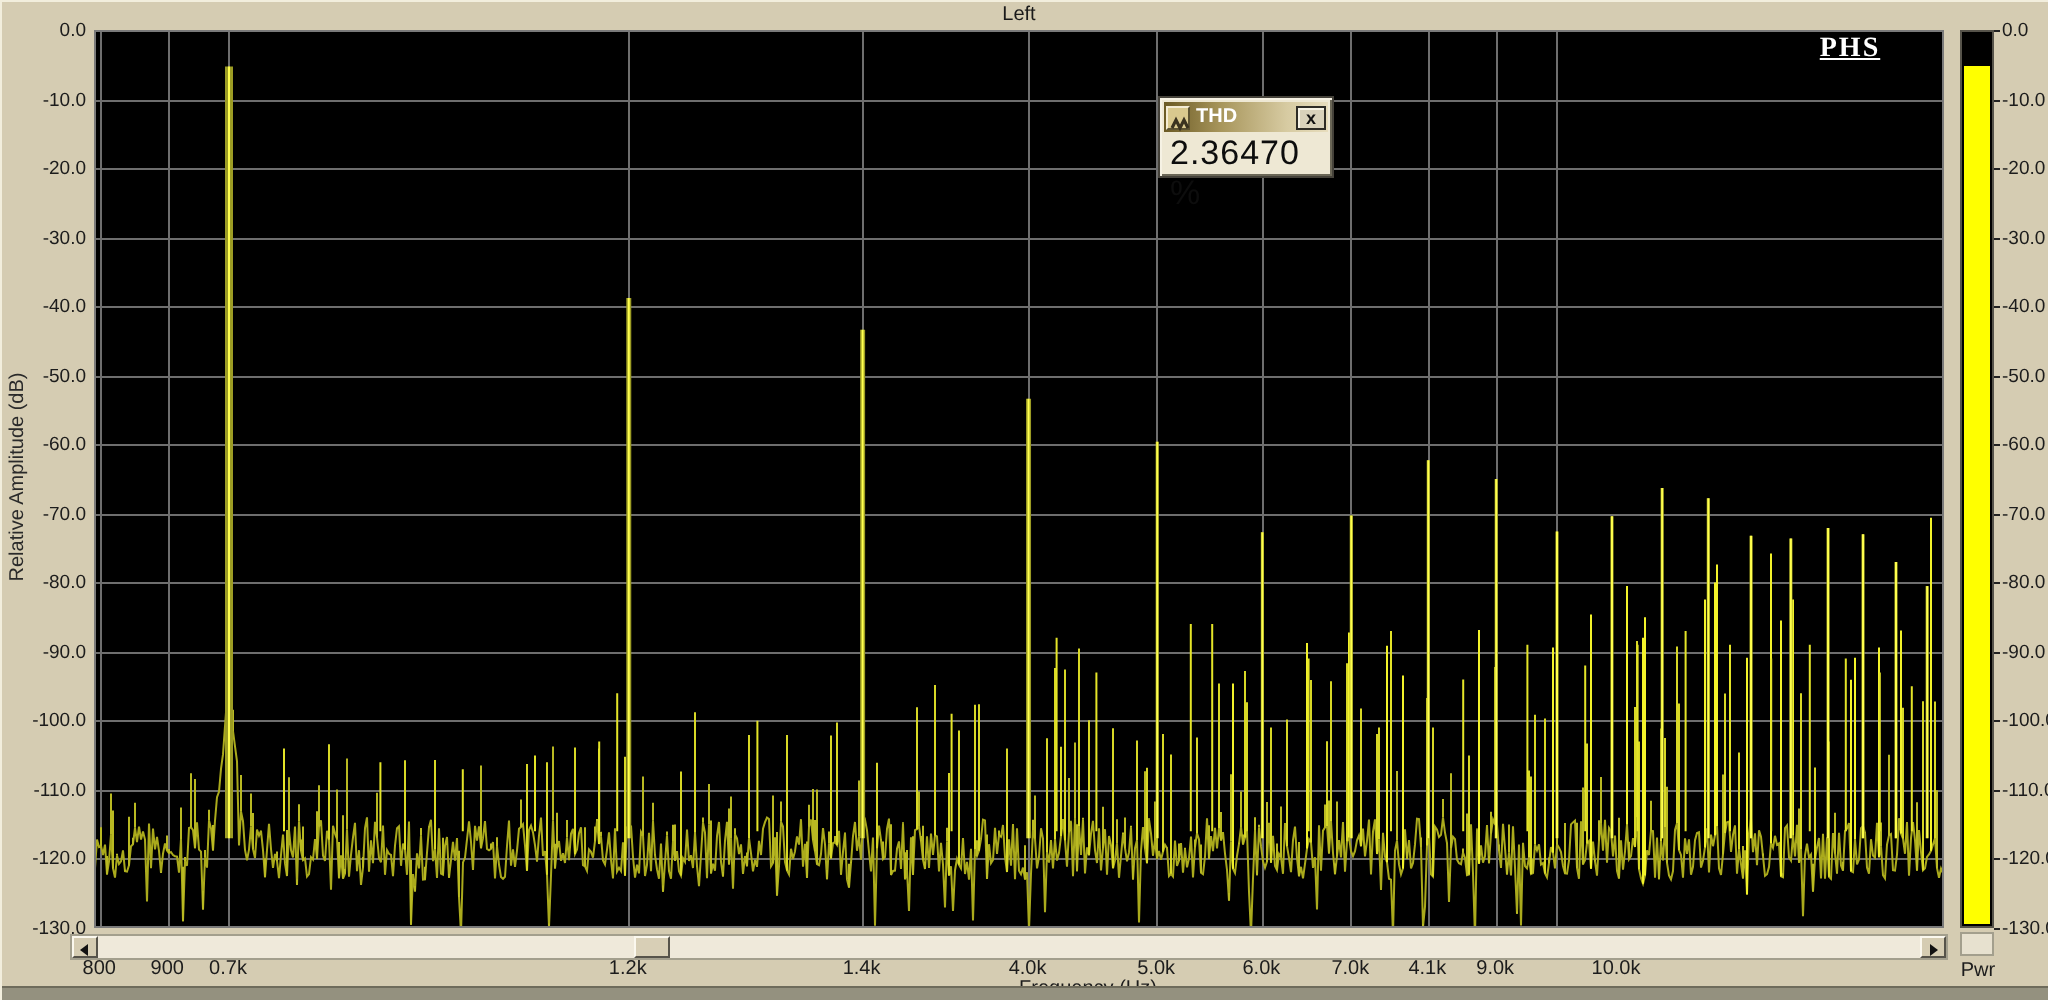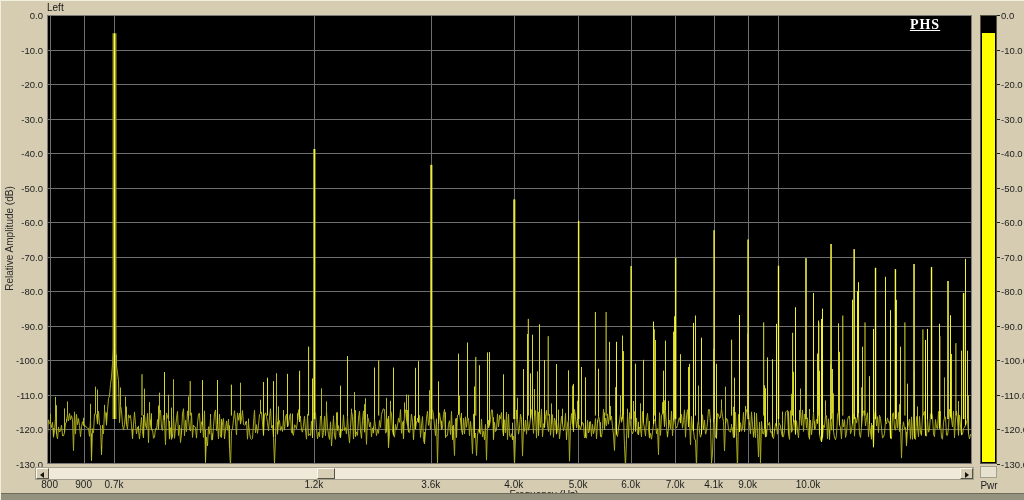--- a/index.html
+++ b/index.html
@@ -2,21 +2,21 @@
 <html><head>
 <meta charset="utf-8">
 <style>
   * { margin:0; padding:0; box-sizing:border-box; }
   html,body { width:1024px; height:500px; overflow:hidden; }
   body { font-family:"Liberation Sans", sans-serif; background:#d5ccb2; position:relative; }
 
   .window { position:absolute; left:0; top:0; width:1024px; height:500px;
             background:#d5ccb2; border-top:1px solid #f2eedd; border-left:1px solid #f2eedd; }
 
-  .plot-title { position:absolute; left:46px; top:1px; width:925px; 
+  .plot-title { position:absolute; left:46px; top:1px; width:925px; text-align:center;
                 font-size:10px; color:#1a1a1a; }
 
   .ylabel { position:absolute; left:-72px; top:232px; width:160px; text-align:center;
             transform:rotate(-90deg); font-size:10px; color:#2a2a2a; }
 
   .plot-svg { position:absolute; left:46px; top:14px; }
 
   .phs { position:absolute; left:880px; top:16px; width:88px; text-align:center;
          font-family:"Liberation Serif", serif; font-weight:bold; font-size:14px;
          color:#ffffff; text-decoration:underline; letter-spacing:1px; }
@@ -151,21 +151,21 @@
   <div id="xTicks">
       <span class="xtick-mark" style="left: 48.6518px;"></span>
       <span class="xtick" style="left: 48.6518px;">800</span>
       <span class="xtick-mark" style="left: 82.617px;"></span>
       <span class="xtick" style="left: 82.617px;">900</span>
       <span class="xtick-mark" style="left: 113px;"></span>
       <span class="xtick" style="left: 113px;">0.7k</span>
       <span class="xtick-mark" style="left: 312.884px;"></span>
       <span class="xtick" style="left: 312.884px;">1.2k</span>
       <span class="xtick-mark" style="left: 429.809px;"></span>
-      <span class="xtick" style="left: 429.809px;">3.6k</span>
+      <span class="xtick" style="left: 429.809px;">1.4k</span>
       <span class="xtick-mark" style="left: 512.768px;"></span>
       <span class="xtick" style="left: 512.768px;">4.0k</span>
       <span class="xtick-mark" style="left: 577.116px;"></span>
       <span class="xtick" style="left: 577.116px;">5.0k</span>
       <span class="xtick-mark" style="left: 629.692px;"></span>
       <span class="xtick" style="left: 629.692px;">6.0k</span>
       <span class="xtick-mark" style="left: 674.145px;"></span>
       <span class="xtick" style="left: 674.145px;">7.0k</span>
       <span class="xtick-mark" style="left: 712.652px;"></span>
       <span class="xtick" style="left: 712.652px;">4.1k</span>
@@ -179,20 +179,32 @@
   <div class="scrollbar">
     <div class="sb-btn left">
         <span class="tri l"></span>
       </div>
     <div class="sb-thumb" id="sbThumb" style="left: 280.9px;"></div>
     <div class="sb-btn right">
         <span class="tri r"></span>
       </div>
   </div>
 
+  <div class="thd">
+    <div class="thd-titlebar">
+      <div class="thd-icon">
+        <svg width="10" height="10" viewBox="0 0 10 10" style="margin:0 0 0 1px">
+          <polyline points="1,7 3,3 5,7 7,3 9,7" fill="none" stroke="#3a3320" stroke-width="1.6"></polyline>
+        </svg>
+      </div>
+      <span class="thd-title">THD</span>
+      <div class="thd-close">x</div>
+    </div>
+    <div class="thd-value">2.36470 %</div>
+  </div>
 
   <div class="meter">
     <div class="meter-fill" id="meterFill" style="height: 428.695px;"></div>
   </div>
   <div class="meter-peakbox"></div>
   <div class="meter-label">Pwr</div>
   <div id="meterTicks">
       <span class="mtick-mark" style="top: 14px;"></span>
       <span class="mtick-label" style="top: 9px;">0.0</span>
       <span class="mtick-mark" style="top: 48.5385px;"></span>

